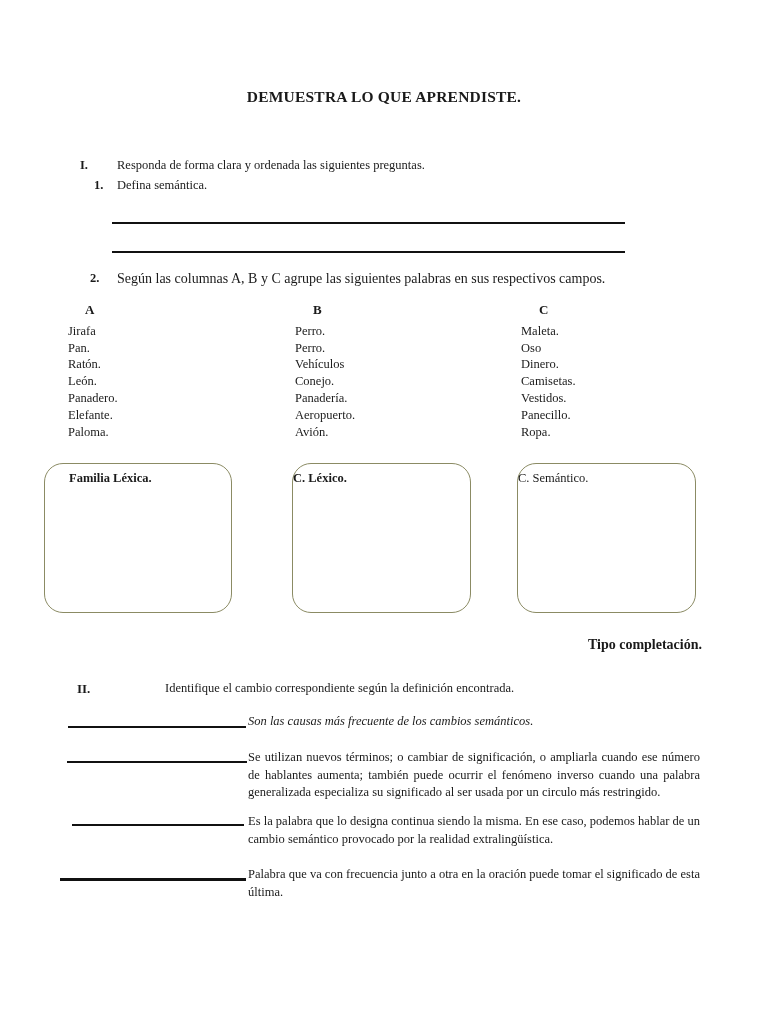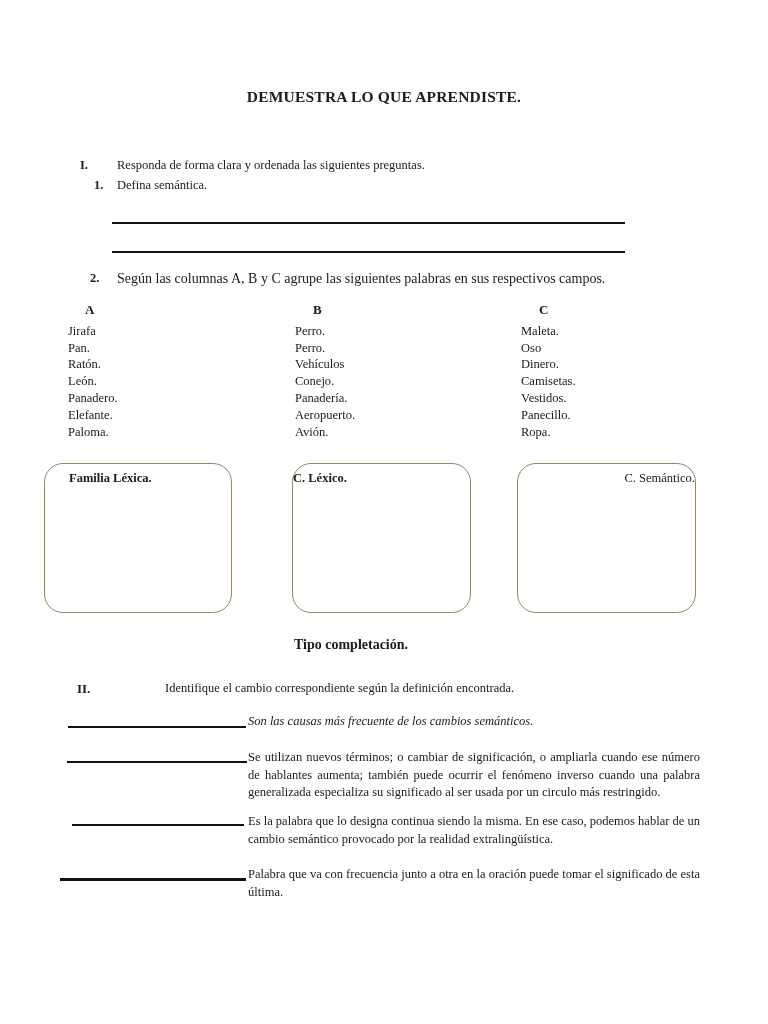--- a/index.html
+++ b/index.html
@@ -119,29 +119,29 @@
   .rbox-2 { left: 292px; width: 179px; }
   .rbox-3 { left: 517px; width: 179px; }
   .rbox-label {
     position: absolute;
     top: 7px;
     font-size: 12.5px;
     white-space: nowrap;
   }
   .rbox-1 .rbox-label { left: 24px; font-weight: bold; }
   .rbox-2 .rbox-label { left: 0; right: 0; text-align: left; font-weight: bold; }
-  .rbox-3 .rbox-label { left: 0; right: 0; text-align: right; font-weight: normal; }
+  .rbox-3 .rbox-label { left: 0; right: 0; text-align: left; font-weight: normal; }
 
   
   .sub-title {
     position: absolute;
     left: 0;
     top: 637px;
     width: 702px;
-    text-align: center;
+    text-align: right;
     font-size: 14px;
     font-weight: bold;
   }
 
   
   .sec2-roman {
     position: absolute;
     left: 77px;
     top: 681px;
     font-size: 13px;

